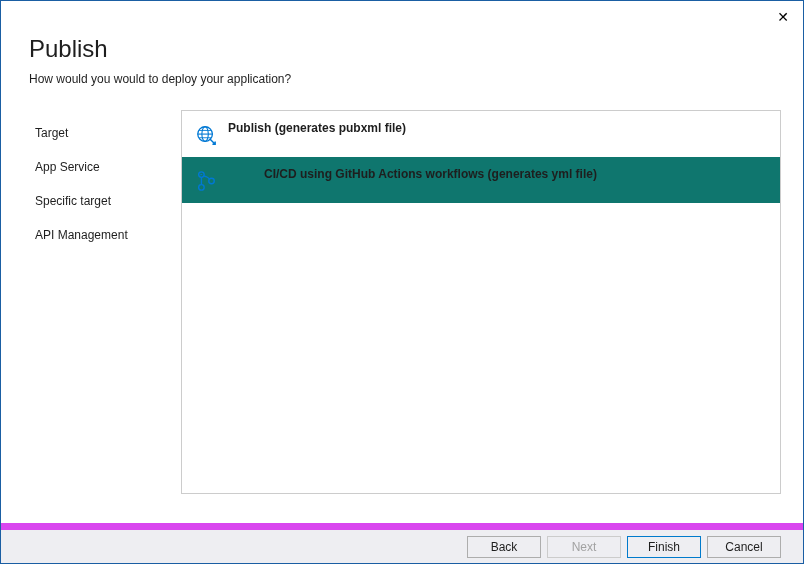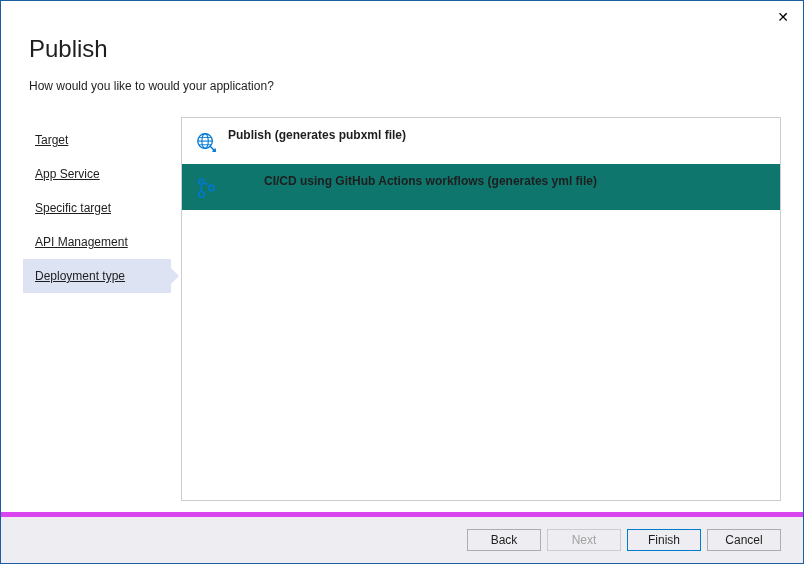--- a/index.html
+++ b/index.html
@@ -23,42 +23,41 @@
       background: none;
       border: none;
     }
     .header {
       padding: 34px 28px 10px 28px;
     }
     .title {
       font-size: 24px;
       font-weight: 300;
       color: #1e1e1e;
-      margin-bottom: 16px;
+      margin-bottom: 9px;
     }
     .subtitle {
       font-size: 12px;
       color: #1e1e1e;
     }
     .body {
       display: flex;
       padding: 14px 22px 0 22px;
       height: 398px;
     }
     .sidebar {
       width: 148px;
       padding-top: 6px;
     }
     .sidebar-item {
       padding: 10px 12px;
       cursor: pointer;
       font-size: 12px;
       color: #1e1e1e;
       position: relative;
-      text-decoration: underline;
     }
     .sidebar-item.selected {
       background: #dde3f3;
     }
     .sidebar-item.selected::after {
       content: "";
       position: absolute;
       right: -8px;
       top: 50%;
       transform: translateY(-50%);
@@ -102,23 +101,23 @@
     }
     .option-desc {
       font-size: 12px;
       color: #1e1e1e;
     }
     .footer {
       position: absolute;
       bottom: 0;
       left: 0;
       right: 0;
-      height: 51px;
+      height: 40px;
       background: #eeeef2;
-      border-top: 5px solid #d946ef;
+      border-top: 7px solid #d946ef;
       display: flex;
       align-items: center;
       justify-content: flex-end;
       padding-right: 22px;
       gap: 6px;
     }
     .btn {
       width: 74px;
       height: 22px;
       background: #eeeef2;
@@ -137,39 +136,36 @@
       border: 1px solid #007acc;
     }
   </style>
 </head>
 <body>
 
 <button class="close-btn">✕</button>
 
 <div class="header">
   <div class="title">Publish</div>
-  <div class="subtitle">How would you like to would your application?</div>
+  <div class="subtitle">How would you would to deploy your application?</div>
 </div>
 
 <div class="body">
   <div class="sidebar">
     <div class="sidebar-item">
       <span>Target</span>
     </div>
     <div class="sidebar-item">
       <span>App Service</span>
     </div>
     <div class="sidebar-item">
       <span>Specific target</span>
     </div>
     <div class="sidebar-item">
       <span>API Management</span>
-    </div>
-    <div class="sidebar-item selected">
-      <span>Deployment type</span>
     </div>
   </div>
 
   <div class="main">
     <div class="option">
       <span class="option-icon">
         <svg viewBox="0 0 24 24" width="22" height="22">
           <circle cx="11" cy="11" r="8" fill="none" stroke="#0078d4" stroke-width="1.4"></circle>
           <ellipse cx="11" cy="11" rx="3.5" ry="8" fill="none" stroke="#0078d4" stroke-width="1.2"></ellipse>
           <line x1="3" y1="11" x2="19" y2="11" stroke="#0078d4" stroke-width="1.2"></line>

